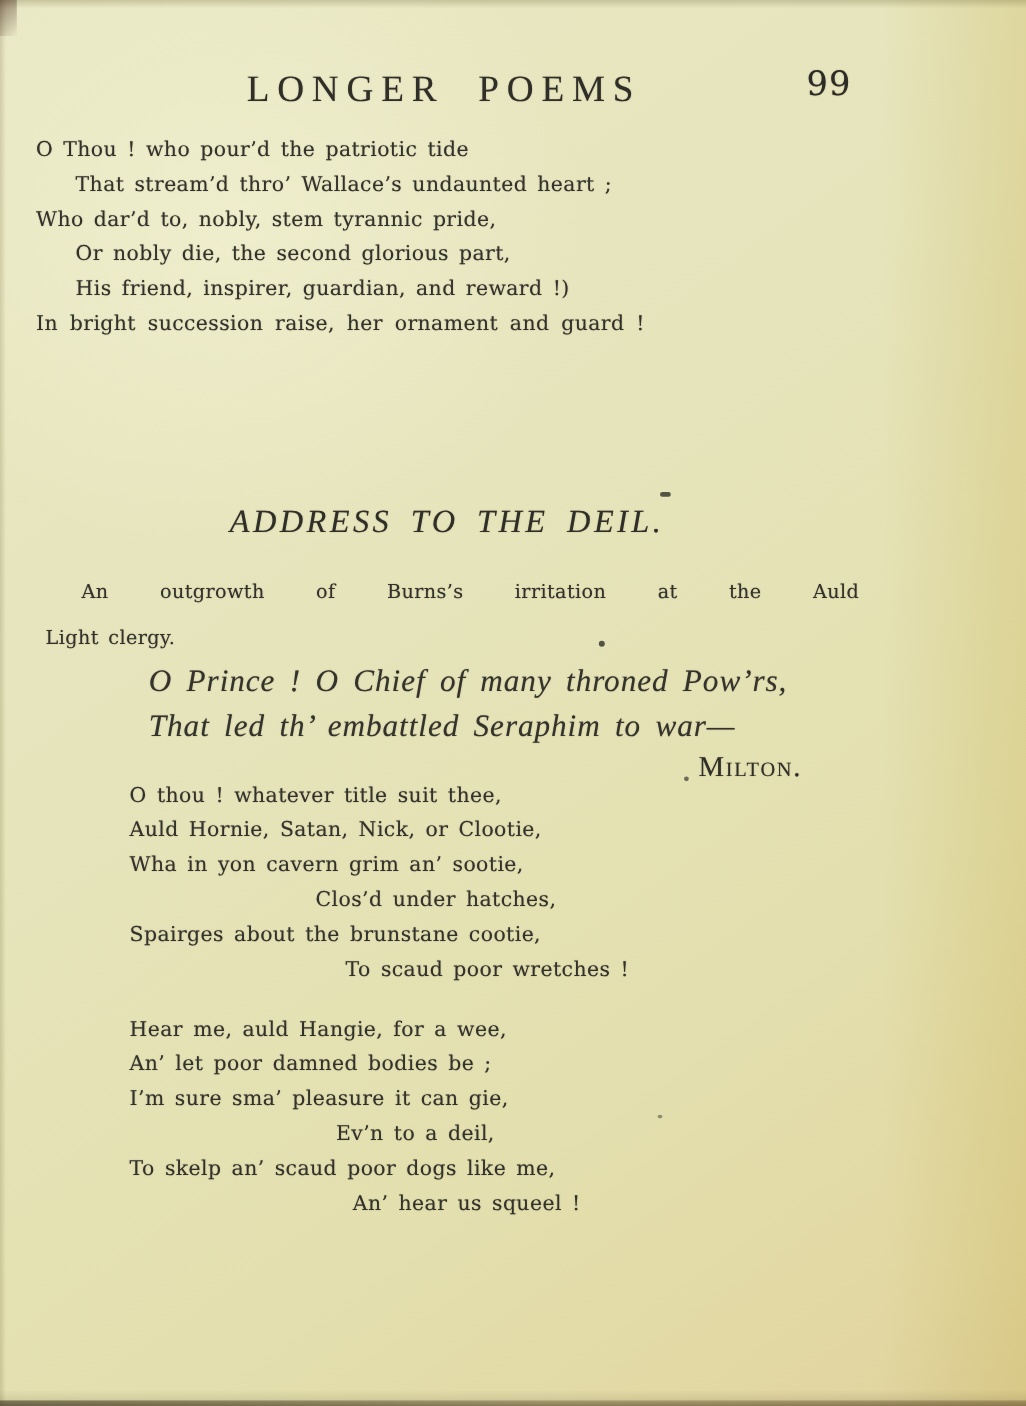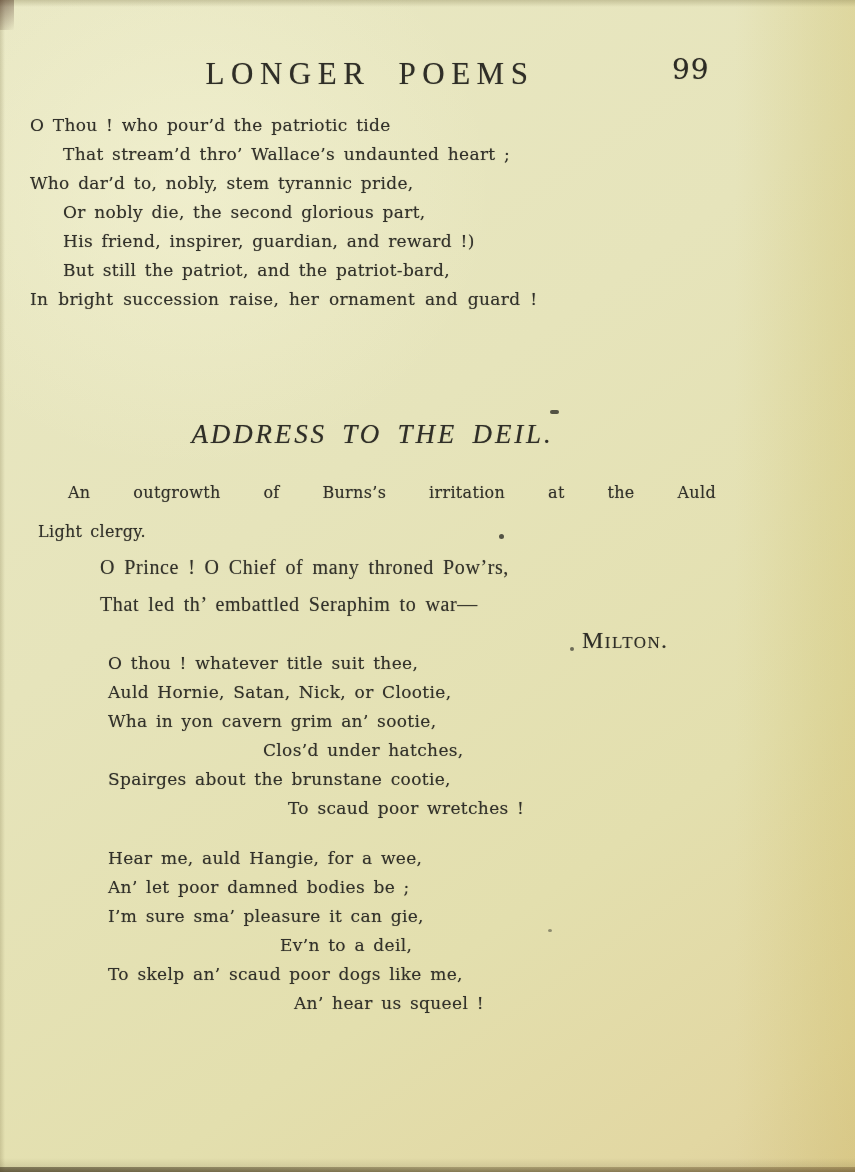--- a/index.html
+++ b/index.html
@@ -60,23 +60,23 @@
     font-style: italic;
   }
   .intro {
     position: absolute; left: 38px; top: 473px; width: 678px;
     font-size: 16px; line-height: 39px; letter-spacing: 0.02em;
   }
   .intro .l1 { margin-left: 30px; text-align: justify; text-align-last: justify; }
   .intro .l2 { word-spacing: 0.16em; }
 
   .epigraph {
-    position: absolute; left: 100px; top: 549px;
-    font-family: "Liberation Serif", serif; 
-    font-size: 20px; line-height: 37px; letter-spacing: 0.03em;
+    position: absolute; left: 124px; top: 549px;
+    font-family: "Liberation Serif", serif; font-style: italic;
+    font-size: 26px; line-height: 37px; letter-spacing: 0.03em;
     word-spacing: 0.18em; white-space: nowrap; color: #34332b;
   }
   .attribution {
     position: absolute; left: 582px; top: 627px;
     font-family: Liberation Serif, serif;
     font-variant: small-caps; font-size: 24px; letter-spacing: 0.06em;
     color: #2f2e27;
   }
 
   
@@ -104,21 +104,20 @@
     <span>LONGER POEMS</span>
   </div>
   <div class="page-number ink">99</div>
 
   <div class="stanza stanza-a ink">
     <div class="line">O Thou ! who pour’d the patriotic tide</div>
     <div class="line ind">That stream’d thro’ Wallace’s undaunted heart ;</div>
     <div class="line">Who dar’d to, nobly, stem tyrannic pride,</div>
     <div class="line ind">Or nobly die, the second glorious part,</div>
     <div class="line ind">His friend, inspirer, guardian, and reward !)</div>
-    <div class="line ind">But still the patriot, and the patriot-bard,</div>
     <div class="line wide">In bright succession raise, her ornament and guard !</div>
   </div>
 
   <h2 class="section-heading ink">ADDRESS TO THE DEIL.</h2>
 
   <div class="intro ink">
     <div class="l1">An outgrowth of Burns’s irritation at the Auld</div>
     <div class="l2">Light clergy.</div>
   </div>
 

